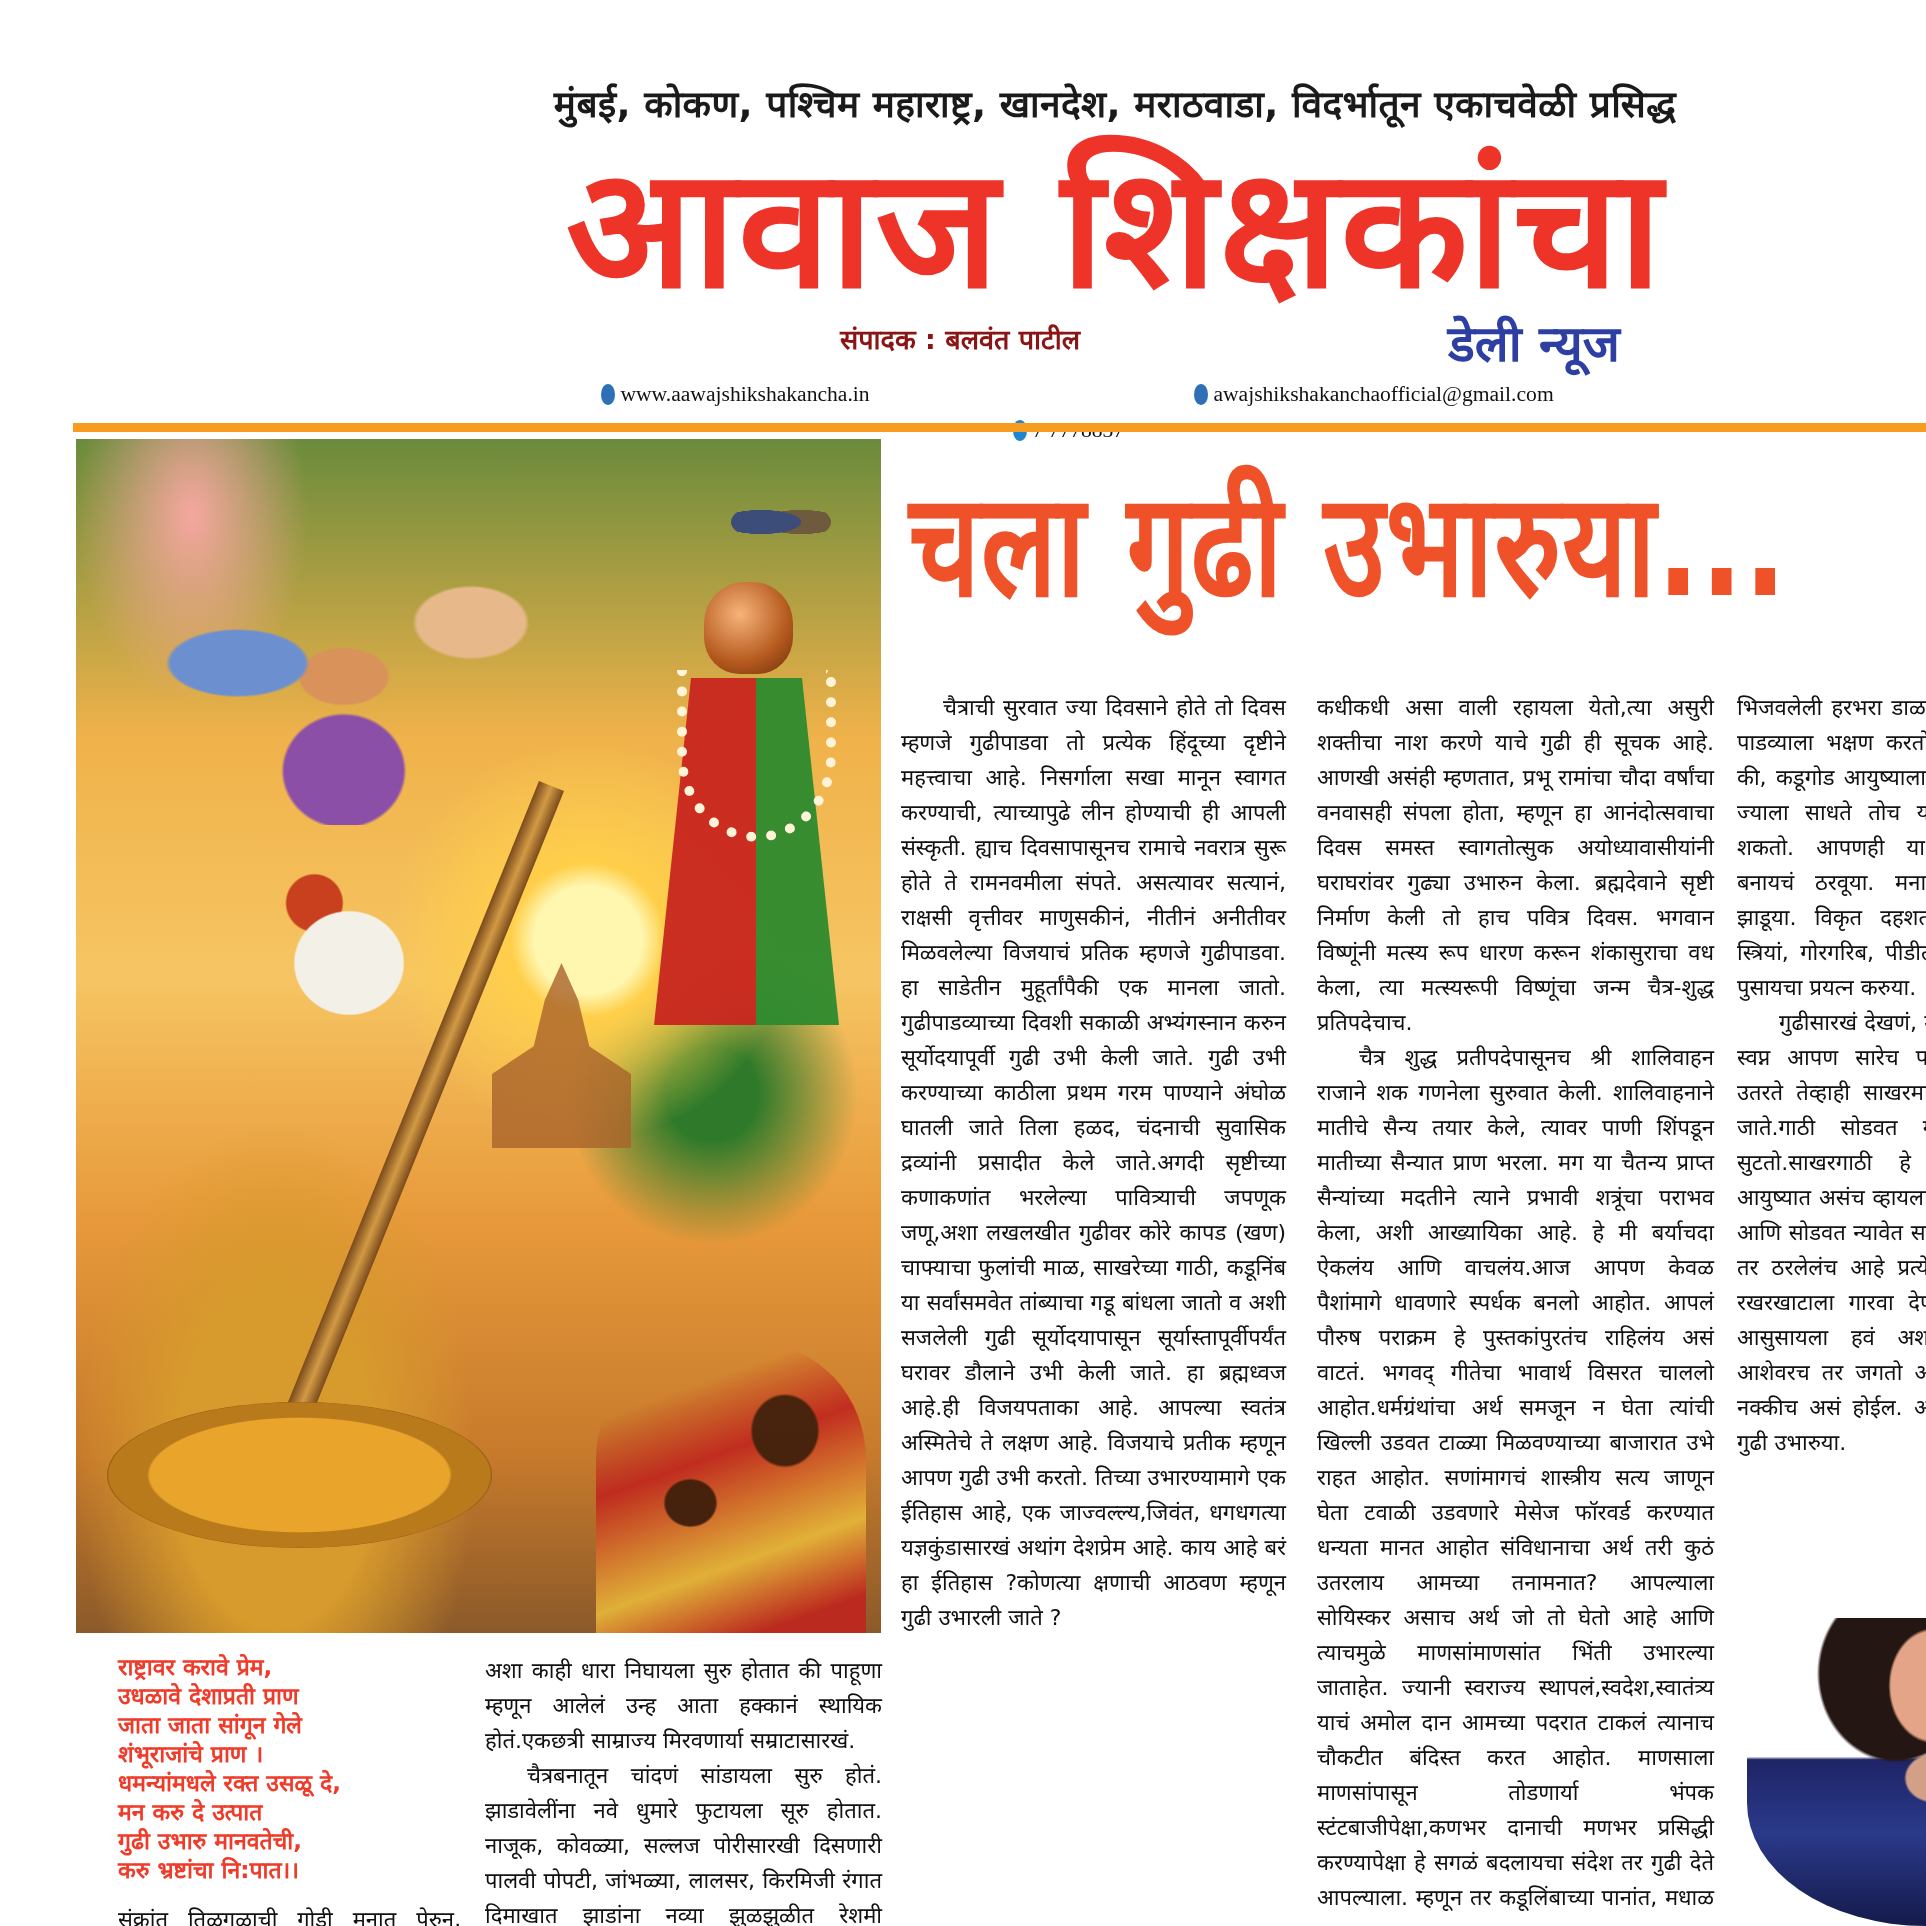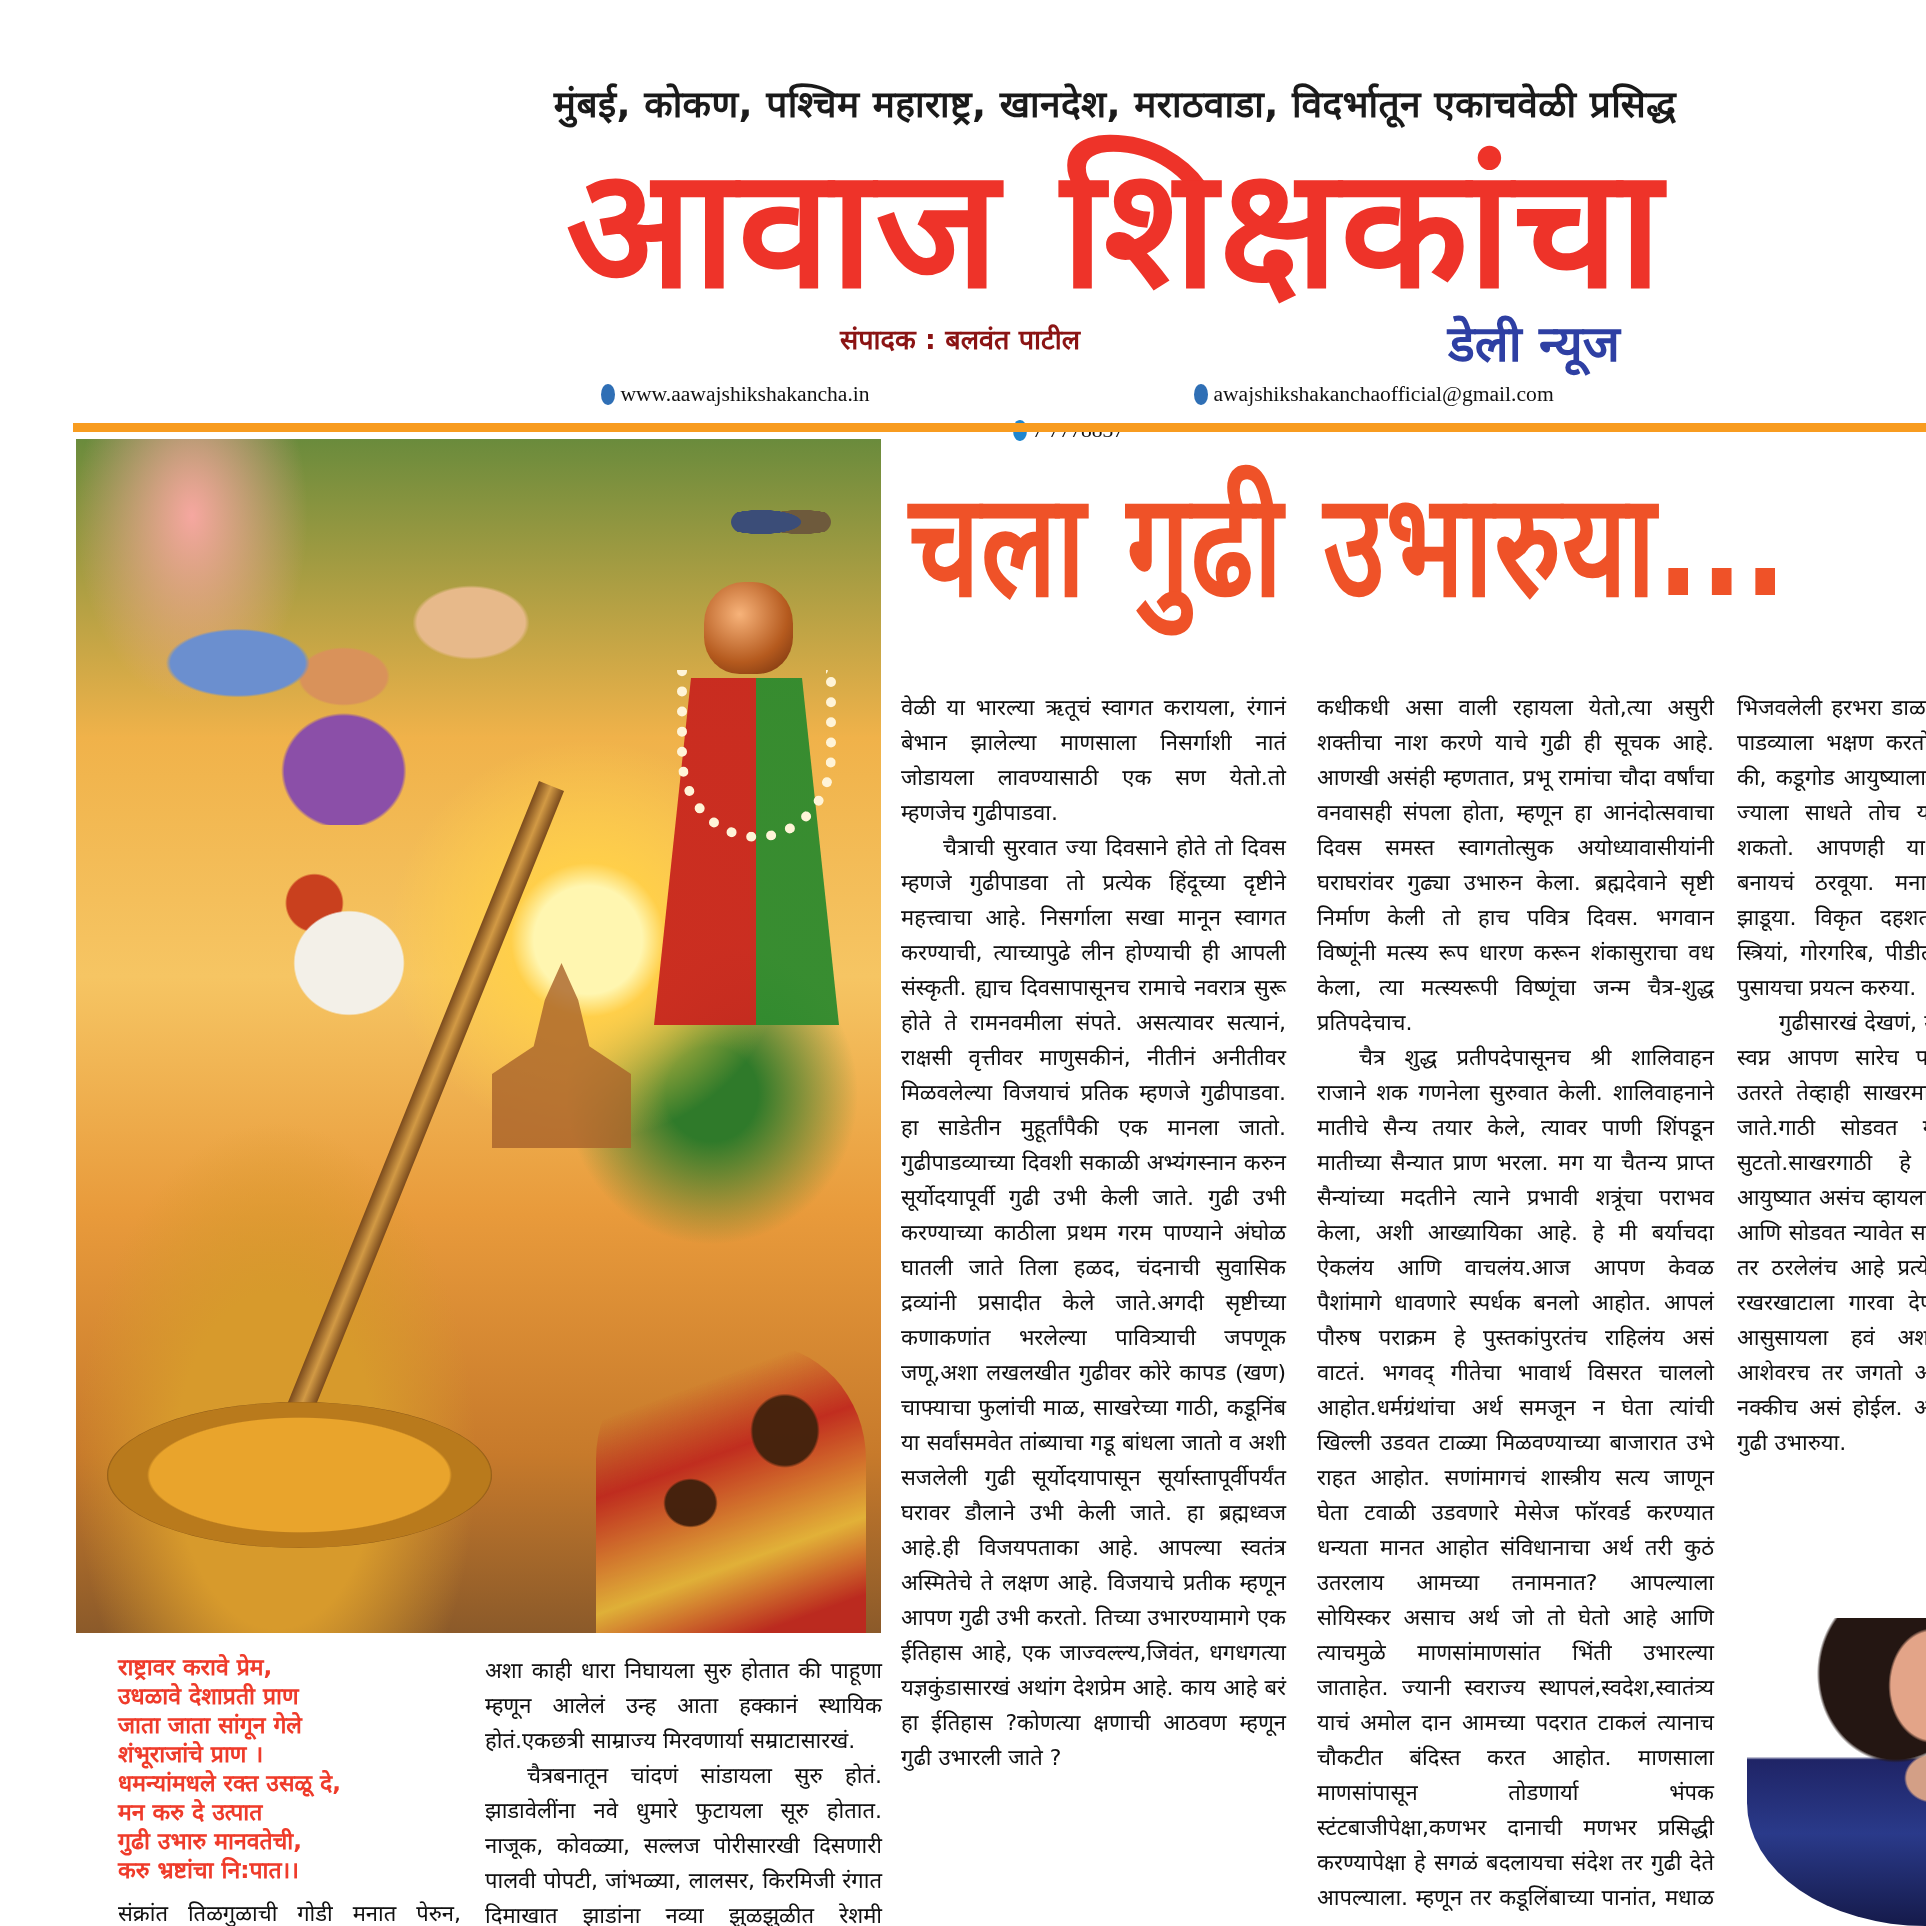--- a/index.html
+++ b/index.html
@@ -42,21 +42,21 @@
   
   .col { font-size: 22px; line-height: 35px; text-align: justify; color: #111; }
   .col p { margin: 0; }
   .col p.indent { text-indent: 42px; }
   .col1 { left: 901px; top: 690px; width: 385px; }
   .col2 { left: 1317px; top: 690px; width: 397px; }
   .col3 { left: 1737px; top: 690px; width: 385px; }
   .col4 { left: 76px; top: 1653px; width: 385px; }
   .col5 { left: 485px; top: 1653px; width: 397px; }
 
-  .poem { font-size: 23px; line-height: 29px; font-weight: bold; color: #ef3b2a; padding-left: 42px; margin-bottom: 11px; }
+  .poem { font-size: 23px; line-height: 29px; font-weight: bold; color: #ef3b2a; padding-left: 42px; margin-bottom: 17px; }
   .poem div { white-space: nowrap; }
 
   
   .author-photo { left: 1747px; top: 1618px; width: 372px; height: 308px; border-radius: 0 0 48% 48% / 0 0 40% 40%; overflow: hidden;
     background:
       radial-gradient(ellipse at 50% 22%, #e3a488 0 16%, transparent 17%),
       radial-gradient(ellipse at 40% 18%, #241612 0 24%, transparent 25%),
       radial-gradient(ellipse at 50% 52%, #d39f86 0 10%, transparent 11%),
       linear-gradient(180deg, #ffffff 0 45%, #1f2466 46%, #2a3a8a 70%, #151a4a 100%);
   }
@@ -112,21 +112,20 @@
   </div>
   <p class="indent">संक्रांत तिळगुळाची गोडी मनात पेरुन, हलव्याचे काटे शहार्यात रुतवून निघून जाते आणि उन्हं आपली ओळख करुन देण्याच्या तयारीला लागतात. होळीची पोळी, कटाची आमटी भुरकतांना, धुळवडीच्या रंगात बेभान होतांना अंगातून घामाच्या</p>
 </div>
 
 <div class="abs col col5">
   <p>अशा काही धारा निघायला सुरु होतात की पाहूणा म्हणून आलेलं उन्ह आता हक्कानं स्थायिक होतं.एकछत्री साम्राज्य मिरवणार्या सम्राटासारखं.</p>
   <p class="indent">चैत्रबनातून चांदणं सांडायला सुरु होतं. झाडावेलींना नवे धुमारे फुटायला सूरु होतात. नाजूक, कोवळ्या, सल्लज पोरीसारखी दिसणारी पालवी पोपटी, जांभळ्या, लालसर, किरमिजी रंगात दिमाखात झाडांना नव्या झुळझुळीत रेशमी साड्यांसारखी लपेटते. मोहराचा मंदधुंद गंध आसमंतात दरवळायला लागतो.कोकिळेच्या मधुर ताना कुंजवनातल्या कान्ह्याच्या मुरलीतले सप्तसुर आळवायला लागतात. अन् अशाच</p>
 </div>
 
 <div class="abs col col1">
-  <p>वेळी या भारल्या ऋतूचं स्वागत करायला, रंगानं बेभान झालेल्या माणसाला निसर्गाशी नातं जोडायला लावण्यासाठी एक सण येतो.तो म्हणजेच गुढीपाडवा.</p>
   <p class="indent">चैत्राची सुरवात ज्या दिवसाने होते तो दिवस म्हणजे गुढीपाडवा तो प्रत्येक हिंदूच्या दृष्टीने महत्त्वाचा आहे. निसर्गाला सखा मानून स्वागत करण्याची, त्याच्यापुढे लीन होण्याची ही आपली संस्कृती. ह्याच दिवसापासूनच रामाचे नवरात्र सुरू होते ते रामनवमीला संपते. असत्यावर सत्यानं, राक्षसी वृत्तीवर माणुसकीनं, नीतीनं अनीतीवर मिळवलेल्या विजयाचं प्रतिक म्हणजे गुढीपाडवा. हा साडेतीन मुहूर्तांपैकी एक मानला जातो. गुढीपाडव्याच्या दिवशी सकाळी अभ्यंगस्नान करुन सूर्योदयापूर्वी गुढी उभी केली जाते. गुढी उभी करण्याच्या काठीला प्रथम गरम पाण्याने अंघोळ घातली जाते तिला हळद, चंदनाची सुवासिक द्रव्यांनी प्रसादीत केले जाते.अगदी सृष्टीच्या कणाकणांत भरलेल्या पावित्र्याची जपणूक जणू,अशा लखलखीत गुढीवर कोरे कापड (खण) चाफ्याचा फुलांची माळ, साखरेच्या गाठी, कडूनिंब या सर्वांसमवेत तांब्याचा गडू बांधला जातो व अशी सजलेली गुढी सूर्योदयापासून सूर्यास्तापूर्वीपर्यंत घरावर डौलाने उभी केली जाते. हा ब्रह्मध्वज आहे.ही विजयपताका आहे. आपल्या स्वतंत्र अस्मितेचे ते लक्षण आहे. विजयाचे प्रतीक म्हणून आपण गुढी उभी करतो. तिच्या उभारण्यामागे एक ईतिहास आहे, एक जाज्वल्ल्य,जिवंत, धगधगत्या यज्ञकुंडासारखं अथांग देशप्रेम आहे. काय आहे बरं हा ईतिहास ?कोणत्या क्षणाची आठवण म्हणून गुढी उभारली जाते ?</p>
 </div>
 
 <div class="abs col col2">
   <p>कधीकधी असा वाली रहायला येतो,त्या असुरी शक्तीचा नाश करणे याचे गुढी ही सूचक आहे. आणखी असंही म्हणतात, प्रभू रामांचा चौदा वर्षांचा वनवासही संपला होता, म्हणून हा आनंदोत्सवाचा दिवस समस्त स्वागतोत्सुक अयोध्यावासीयांनी घराघरांवर गुढ्या उभारुन केला. ब्रह्मदेवाने सृष्टी निर्माण केली तो हाच पवित्र दिवस. भगवान विष्णूंनी मत्स्य रूप धारण करून शंकासुराचा वध केला, त्या मत्स्यरूपी विष्णूंचा जन्म चैत्र-शुद्ध प्रतिपदेचाच.</p>
   <p class="indent">चैत्र शुद्ध प्रतीपदेपासूनच श्री शालिवाहन राजाने शक गणनेला सुरुवात केली. शालिवाहनाने मातीचे सैन्य तयार केले, त्यावर पाणी शिंपडून मातीच्या सैन्यात प्राण भरला. मग या चैतन्य प्राप्त सैन्यांच्या मदतीने त्याने प्रभावी शत्रूंचा पराभव केला, अशी आख्यायिका आहे. हे मी बर्याचदा ऐकलंय आणि वाचलंय.आज आपण केवळ पैशांमागे धावणारे स्पर्धक बनलो आहोत. आपलं पौरुष पराक्रम हे पुस्तकांपुरतंच राहिलंय असं वाटतं. भगवद् गीतेचा भावार्थ विसरत चाललो आहोत.धर्मग्रंथांचा अर्थ समजून न घेता त्यांची खिल्ली उडवत टाळ्या मिळवण्याच्या बाजारात उभे राहत आहोत. सणांमागचं शास्त्रीय सत्य जाणून घेता टवाळी उडवणारे मेसेज फॉरवर्ड करण्यात धन्यता मानत आहोत संविधानाचा अर्थ तरी कुठं उतरलाय आमच्या तनामनात? आपल्याला सोयिस्कर असाच अर्थ जो तो घेतो आहे आणि त्याचमुळे माणसांमाणसांत भिंती उभारल्या जाताहेत. ज्यानी स्वराज्य स्थापलं,स्वदेश,स्वातंत्र्य याचं अमोल दान आमच्या पदरात टाकलं त्यानाच चौकटीत बंदिस्त करत आहोत. माणसाला माणसांपासून तोडणार्या भंपक स्टंटबाजीपेक्षा,कणभर दानाची मणभर प्रसिद्धी करण्यापेक्षा हे सगळं बदलायचा संदेश तर गुढी देते आपल्याला. म्हणून तर कडूलिंबाच्या पानांत, मधाळ गुळ,</p>
 </div>
 
 <div class="abs col col3">
   <p>भिजवलेली हरभरा डाळ घालून आपण तो प्रसाद पाडव्याला भक्षण करतो. याचा अर्थच हा आहे की, कडूगोड आयुष्याला प्रसाद बनवण्याची कला ज्याला साधते तोच यशाची गुढी उंच उभारु शकतो. आपणही या गुढीपाडव्याला असंच बनायचं ठरवूया. मनातल्या किल्मिषाची पुटं झाडूया. विकृत दहशतवाद, भ्रष्टाचार गाडूया. स्त्रियां, गोरगरिब, पीडीत यांच्या डोळ्यांतले अश्रू पुसायचा प्रयत्न करुया.</p>

